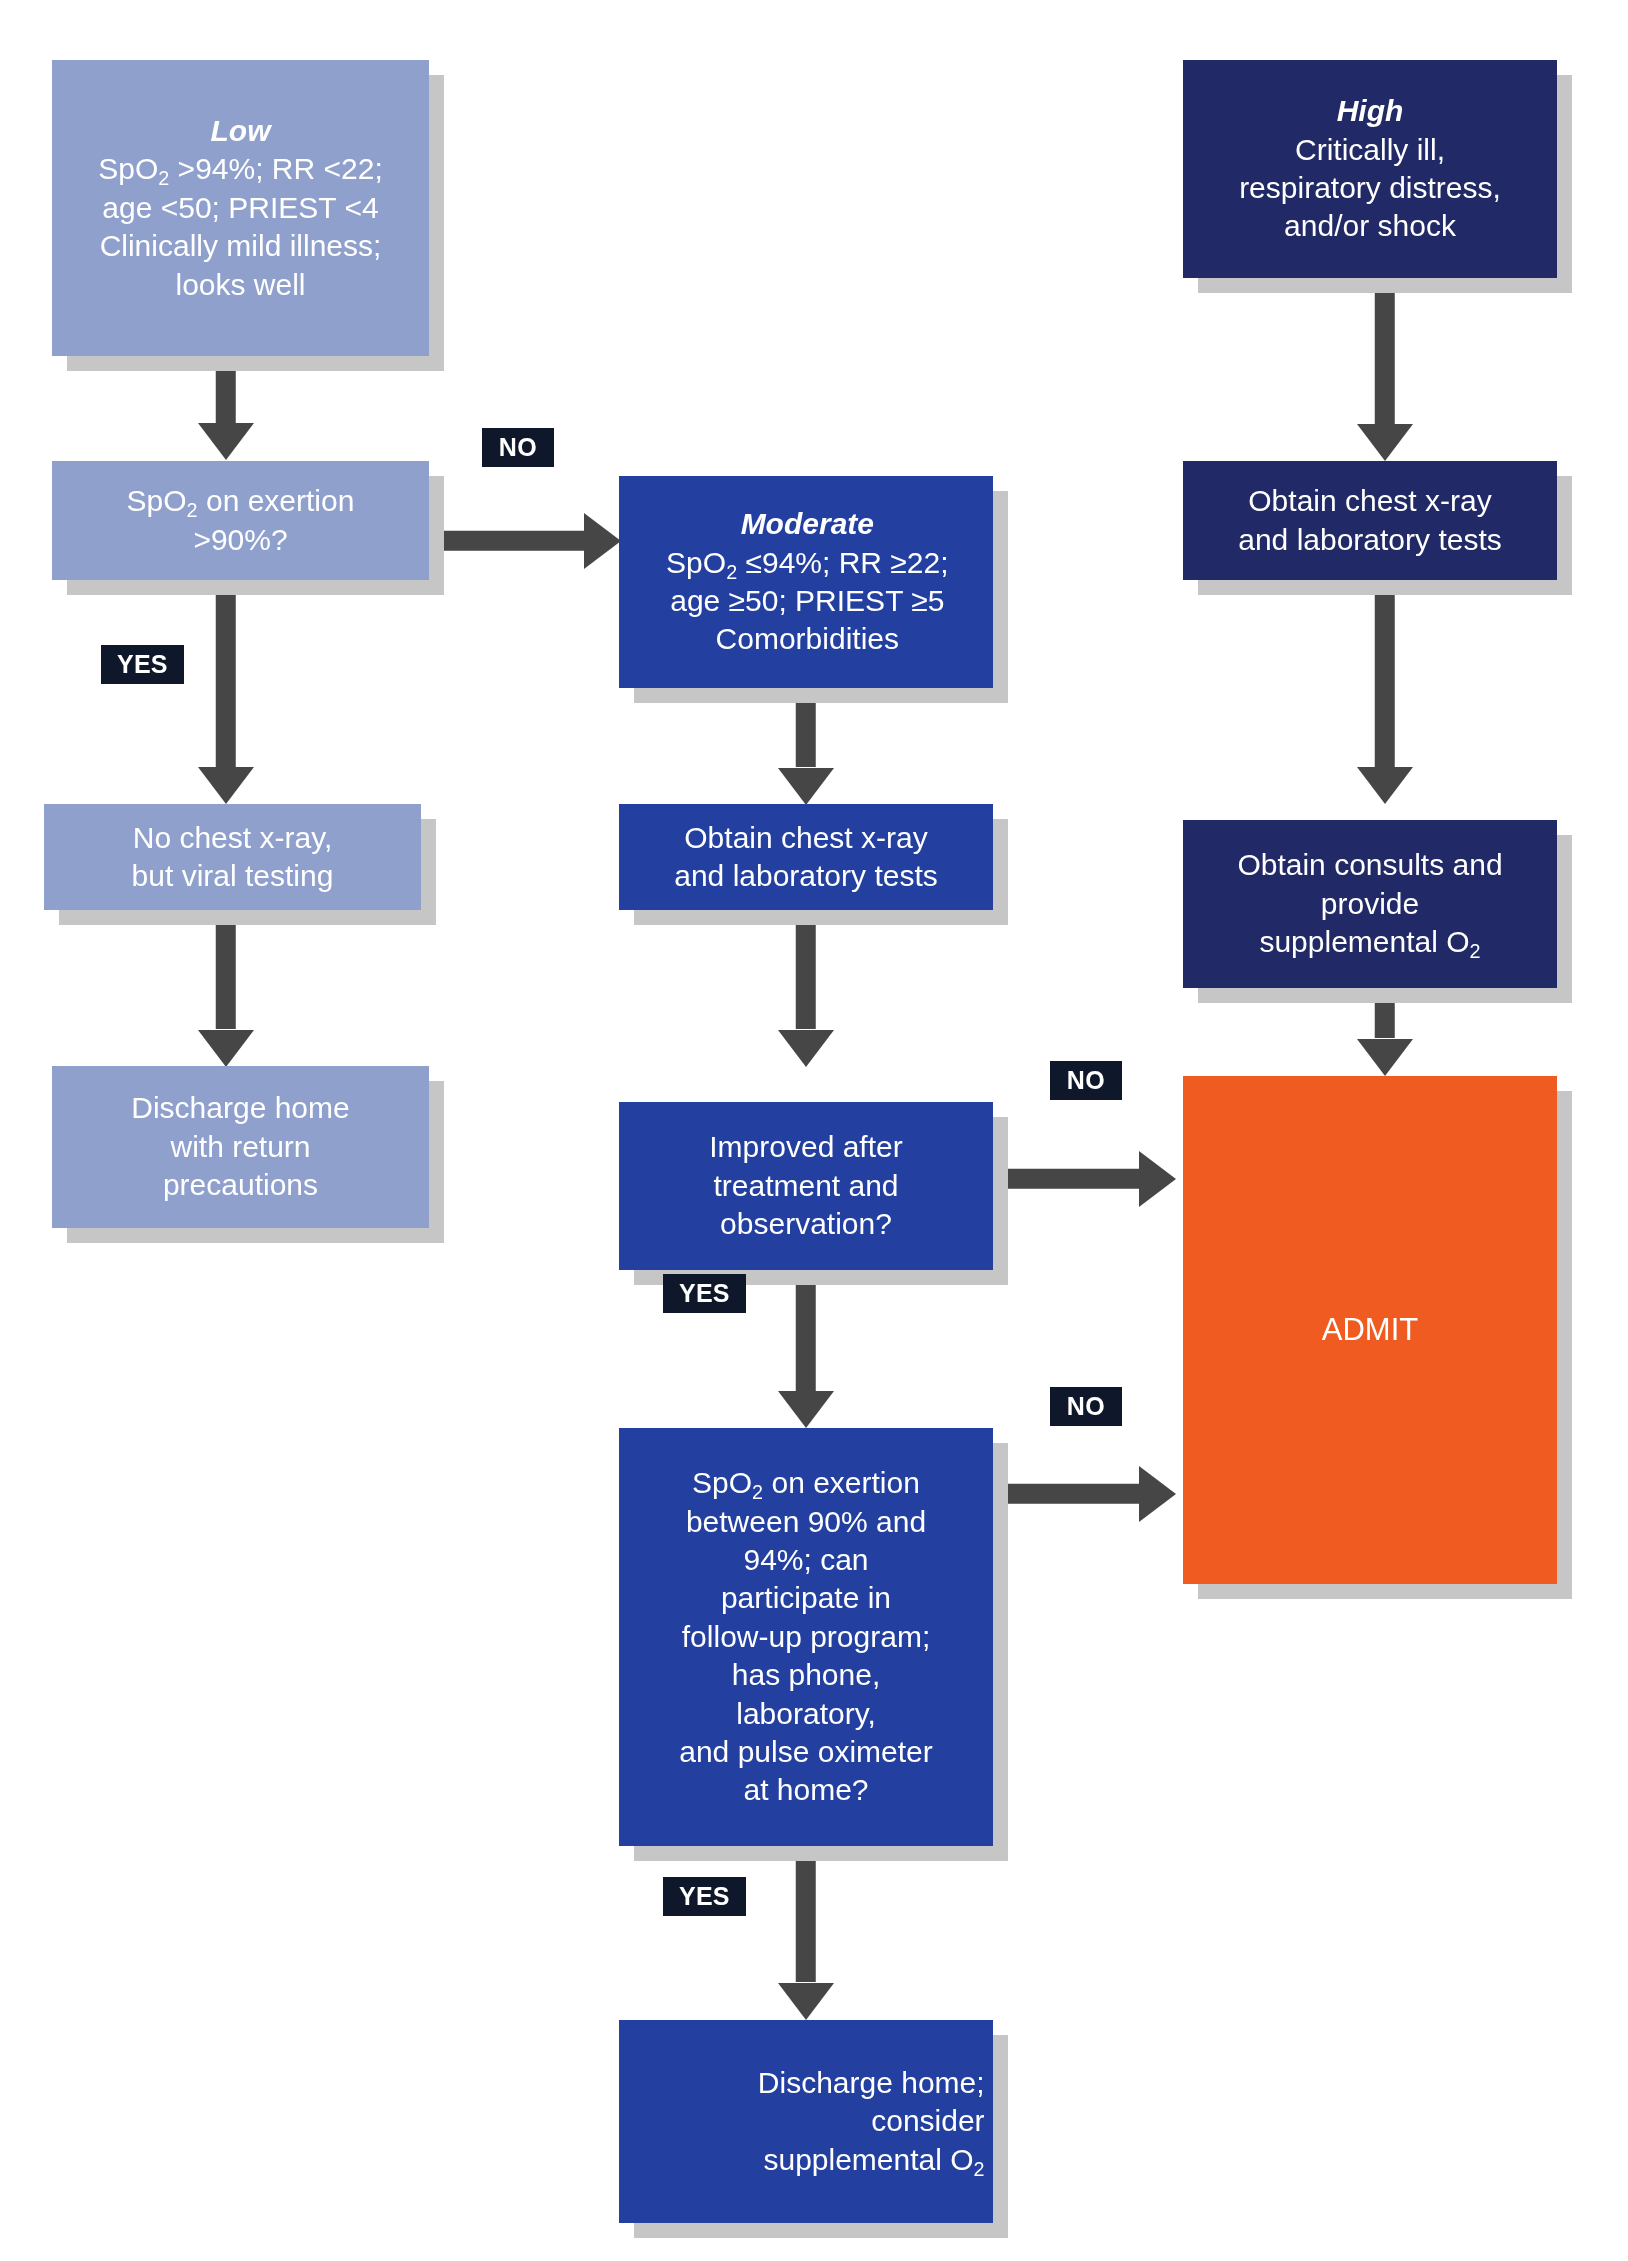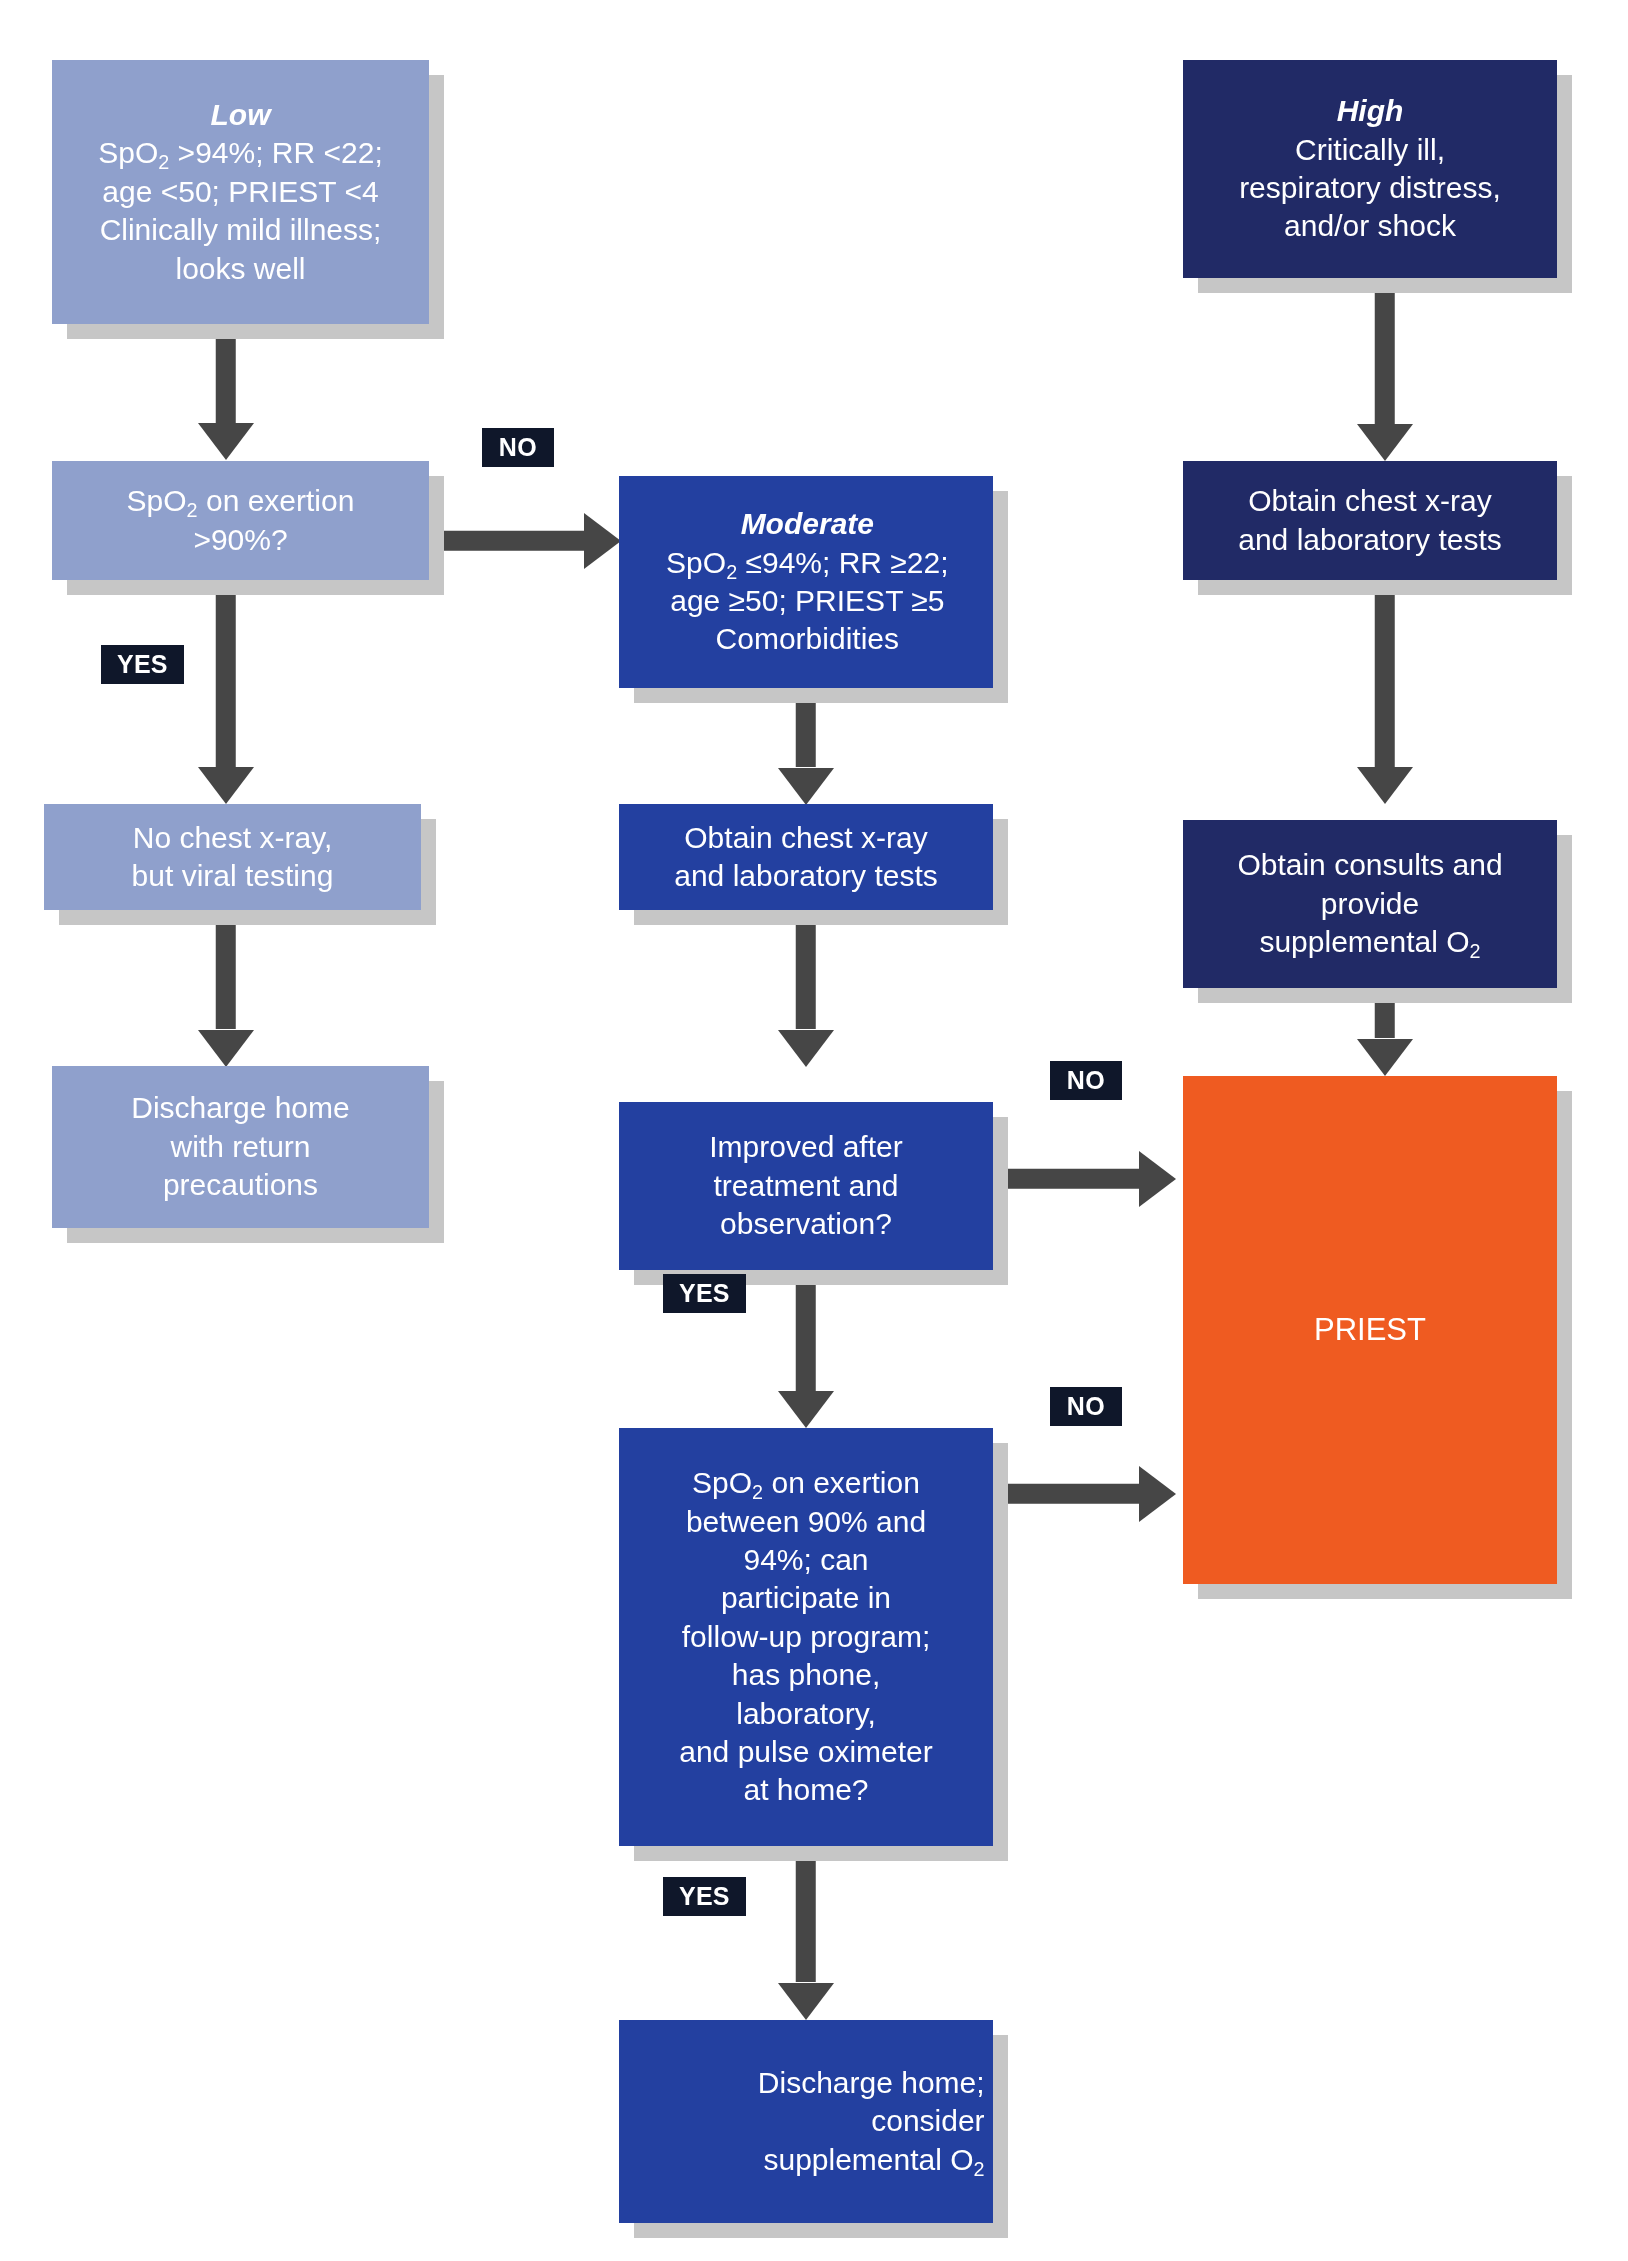--- a/index.html
+++ b/index.html
@@ -187,21 +187,21 @@
   <div class="arrow-v" style="left:1357px; top:580px; width:55px; height:224px;">
     <div class="stem" style="width:20.5px; height:187px;"></div>
     <div class="head"></div>
   </div>
 
   <div class="arrow-v" style="left:1357px; top:972px; width:55px; height:104px;">
     <div class="stem" style="width:20.5px; height:66px;"></div>
     <div class="head"></div>
   </div>
 
-  <div class="box tone-low" style="left:52px; top:60px; width:377px; height:264px; font-size:30px;">
+  <div class="box tone-low" style="left:52px; top:60px; width:377px; height:296px; font-size:30px;">
     <div class="shadow"></div>
     <div class="fill"></div>
     <div class="txt">
       <span class="line hdr">Low</span>
       <span class="line"><span>SpO</span><sub>2</sub><span> &gt;94%; RR &lt;22;</span></span>
       <span class="line">age &lt;50; PRIEST &lt;4</span>
       <span class="line">Clinically mild illness;</span>
       <span class="line">looks well</span>
     </div>
   </div>
@@ -317,21 +317,21 @@
       <span class="line">Obtain consults and</span>
       <span class="line">provide</span>
       <span class="line"><span>supplemental O</span><sub>2</sub></span>
     </div>
   </div>
 
   <div class="box tone-admit" style="left:1183px; top:1076px; width:374px; height:508px; font-size:31px;">
     <div class="shadow"></div>
     <div class="fill"></div>
     <div class="txt">
-      <span class="line">PRIEST</span>
+      <span class="line">ADMIT</span>
     </div>
   </div>
 
   <div class="tag" style="left:482px; top:428px; min-width:55px;">NO</div>
 
   <div class="tag" style="left:101px; top:645px; min-width:66px;">YES</div>
 
   <div class="tag" style="left:1050px; top:1061px; min-width:55px;">NO</div>
 
   <div class="tag" style="left:663px; top:1274px; min-width:66px;">YES</div>

